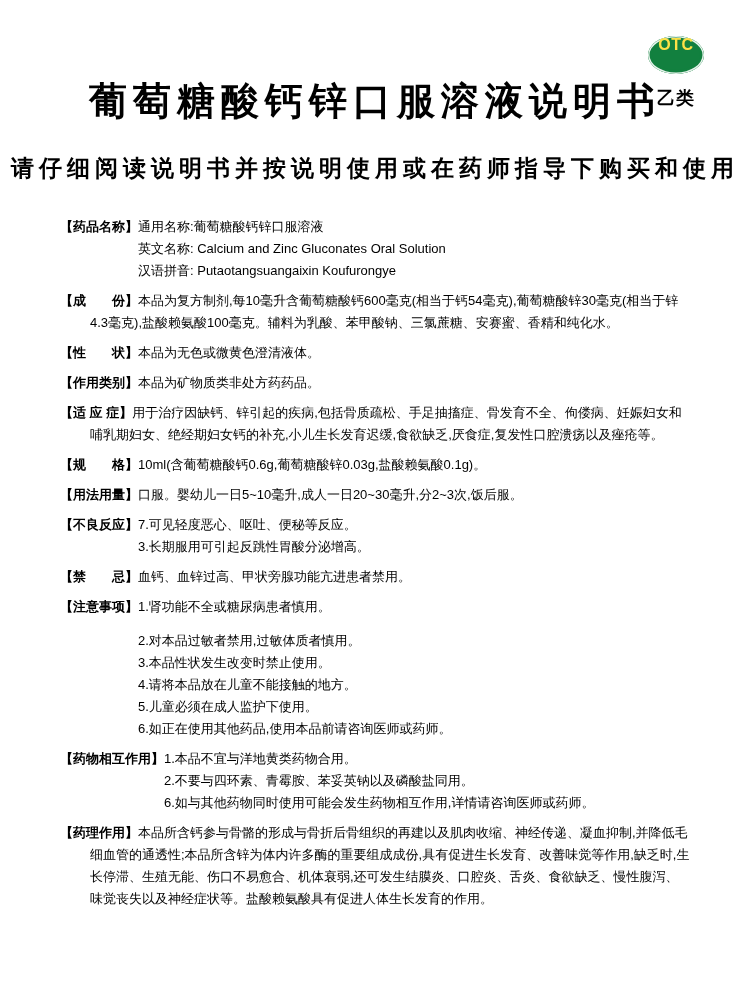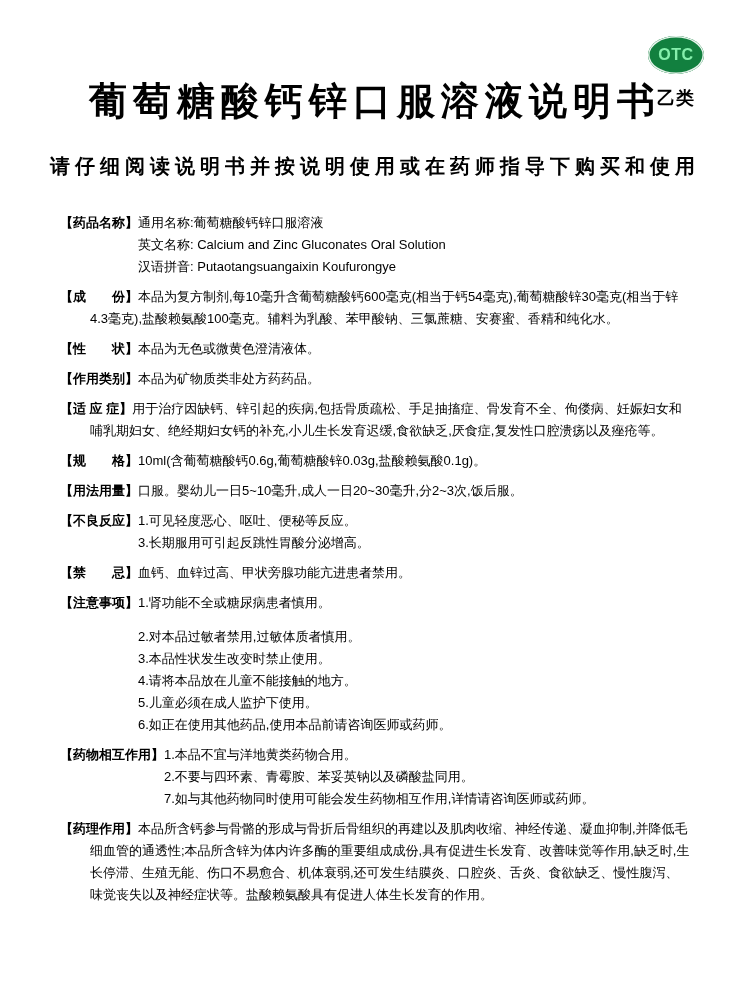--- a/index.html
+++ b/index.html
@@ -19,22 +19,22 @@
     position: absolute;
     top: 36px; right: 44px;
     width: 60px;
     text-align: center;
   }
   .otc-oval {
     width: 56px; height: 38px;
     margin: 0 auto;
     background: #12803f;
     border-radius: 50%;
-    display: flex; align-items: center; justify-content: center;
-    color: #86efac;
+    display: flex; justify-content: center;
+    color: #fde047;
     font-weight: 700;
     font-size: 16px;
     letter-spacing: 0.5px;
     box-shadow: inset 0 0 0 1.5px rgba(255,255,255,0.9), inset 0 0 0 4px #12803f;
   }
   .otc-class {
     margin-top: 12px;
     font-size: 18px;
     font-weight: 700;
     letter-spacing: 1px;
@@ -43,21 +43,21 @@
     padding-top: 76px;
     text-align: center;
     font-size: 38px;
     font-weight: 900;
     letter-spacing: 6px;
     white-space: nowrap;
   }
   .subtitle {
     margin-top: 26px;
     text-align: center;
-    font-size: 20px;
+    font-size: 23px;
     font-weight: 800;
     letter-spacing: 5px;
     white-space: nowrap;
   }
   .body {
     padding: 0 60px;
     margin-top: 32px;
   }
   .section {
     font-size: 13px;
@@ -107,37 +107,37 @@
       <div class="section">
         <div class="wrap-par"><span class="label">【适 应 症】</span><span>用于治疗因缺钙、锌引起的疾病,包括骨质疏松、手足抽搐症、骨发育不全、佝偻病、妊娠妇女和哺乳期妇女、绝经期妇女钙的补充,小儿生长发育迟缓,食欲缺乏,厌食症,复发性口腔溃疡以及痤疮等。</span></div>
       </div>
       <div class="section">
         <div class="wrap-par"><span class="label">【规　　格】</span><span>10ml(含葡萄糖酸钙0.6g,葡萄糖酸锌0.03g,盐酸赖氨酸0.1g)。</span></div>
       </div>
       <div class="section">
         <div class="wrap-par"><span class="label">【用法用量】</span><span>口服。婴幼儿一日5~10毫升,成人一日20~30毫升,分2~3次,饭后服。</span></div>
       </div>
       <div class="section">
-        <div><span class="label">【不良反应】</span><span>1.可见轻度恶心、呕吐、便秘等反应。</span></div>
+        <div><span class="label">【不良反应】</span><span>7.可见轻度恶心、呕吐、便秘等反应。</span></div>
         <div style="margin-left: 6em;">3.长期服用可引起反跳性胃酸分泌增高。</div>
       </div>
       <div class="section">
         <div class="wrap-par"><span class="label">【禁　　忌】</span><span>血钙、血锌过高、甲状旁腺功能亢进患者禁用。</span></div>
       </div>
       <div class="section">
         <div><span class="label">【注意事项】</span><span>1.肾功能不全或糖尿病患者慎用。</span></div>
         <div style="margin-left: 6em; margin-top: 12px;">2.对本品过敏者禁用,过敏体质者慎用。</div>
         <div style="margin-left: 6em;">3.本品性状发生改变时禁止使用。</div>
         <div style="margin-left: 6em;">4.请将本品放在儿童不能接触的地方。</div>
         <div style="margin-left: 6em;">5.儿童必须在成人监护下使用。</div>
         <div style="margin-left: 6em;">6.如正在使用其他药品,使用本品前请咨询医师或药师。</div>
       </div>
       <div class="section">
         <div><span class="label">【药物相互作用】</span><span>1.本品不宜与洋地黄类药物合用。</span></div>
         <div style="margin-left: 8em;">2.不要与四环素、青霉胺、苯妥英钠以及磷酸盐同用。</div>
-        <div style="margin-left: 8em;">7.如与其他药物同时使用可能会发生药物相互作用,详情请咨询医师或药师。</div>
+        <div style="margin-left: 8em;">6.如与其他药物同时使用可能会发生药物相互作用,详情请咨询医师或药师。</div>
       </div>
       <div class="section">
         <div class="wrap-par"><span class="label">【药理作用】</span><span>本品所含钙参与骨骼的形成与骨折后骨组织的再建以及肌肉收缩、神经传递、凝血抑制,并降低毛细血管的通透性;本品所含锌为体内许多酶的重要组成成份,具有促进生长发育、改善味觉等作用,缺乏时,生长停滞、生殖无能、伤口不易愈合、机体衰弱,还可发生结膜炎、口腔炎、舌炎、食欲缺乏、慢性腹泻、味觉丧失以及神经症状等。盐酸赖氨酸具有促进人体生长发育的作用。</span></div>
       </div>
     </main>
 
 </div>
 
 </body></html>

